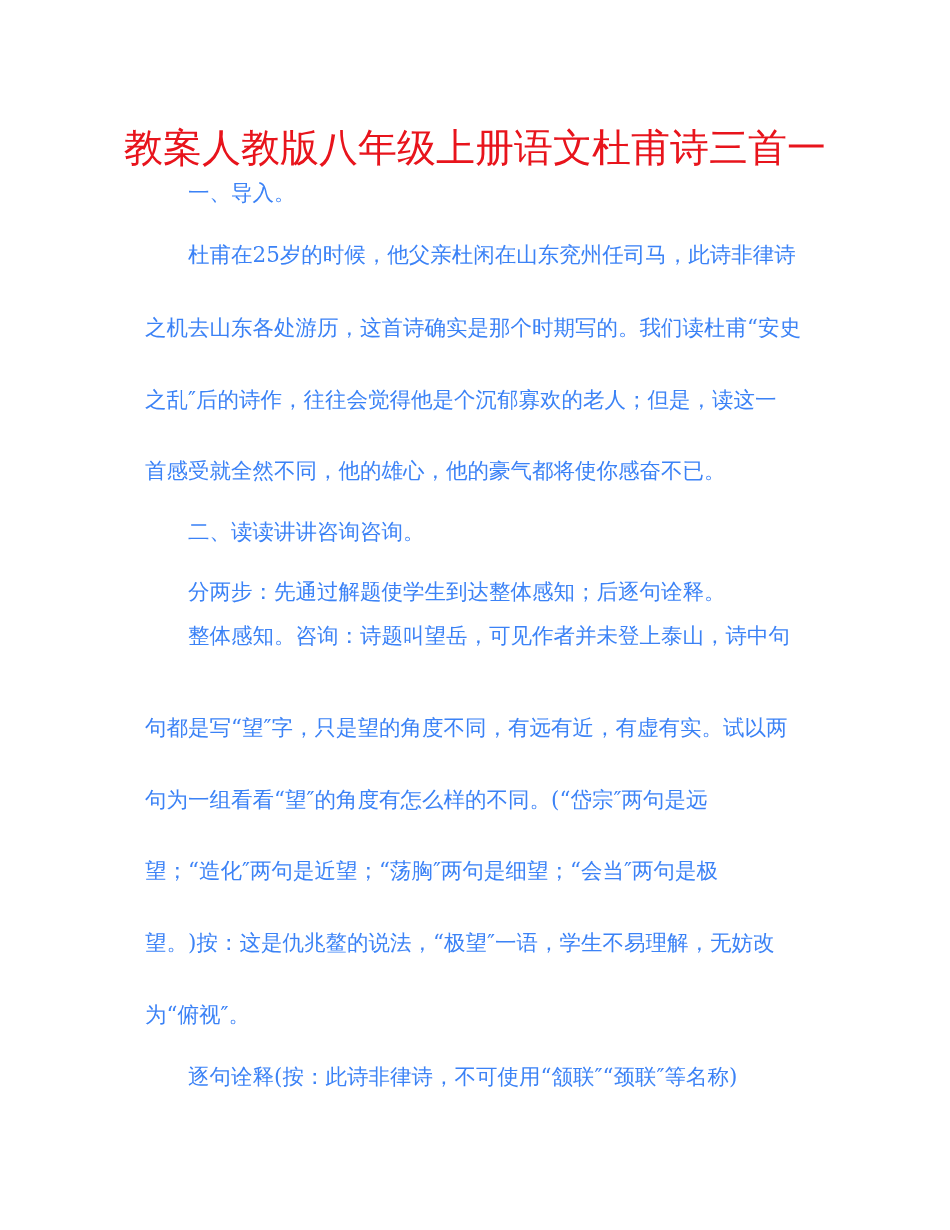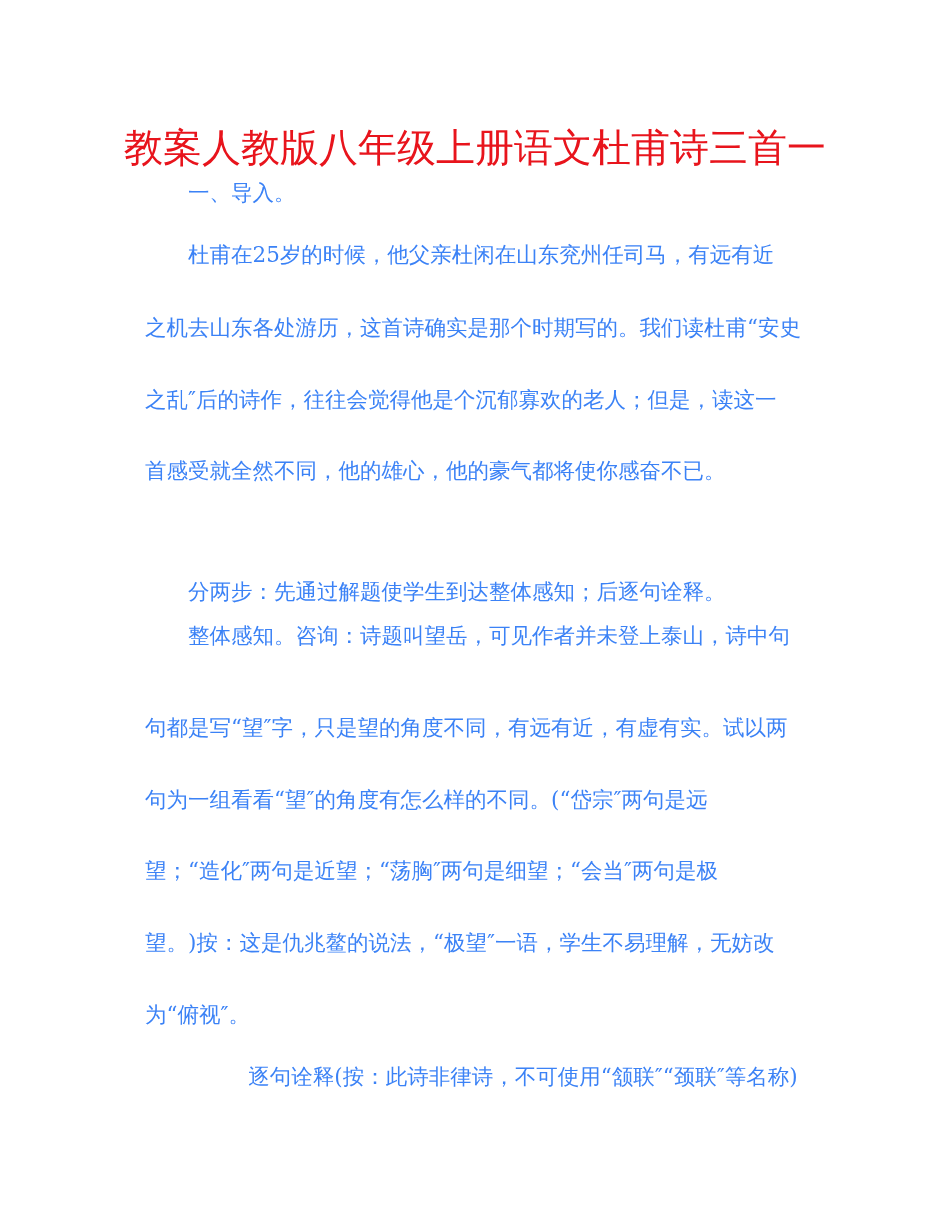--- a/index.html
+++ b/index.html
@@ -46,25 +46,26 @@
     }
     .indent { left: 188px; }
   </style>
 </head>
 <body>
 
 <div class="page">
   <div class="title">教案人教版八年级上册语文杜甫诗三首一</div>
 
   <div class="line indent" style="top:178px;">一、导入。</div>
-  <div class="line indent" style="top:240px;">杜甫在25岁的时候，他父亲杜闲在山东兖州任司马，有远有近</div>
+  <div class="line indent" style="top:240px;">杜甫在25岁的时候，他父亲杜闲在山东兖州任司马，此诗非律诗</div>
   <div class="line" style="top:313px;">之机去山东各处游历，这首诗确实是那个时期写的。我们读杜甫“安史</div>
   <div class="line" style="top:385px;">之乱″后的诗作，往往会觉得他是个沉郁寡欢的老人；但是，读这一</div>
   <div class="line" style="top:456px;">首感受就全然不同，他的雄心，他的豪气都将使你感奋不已。</div>
+  <div class="line indent" style="top:517px;">二、读读讲讲咨询咨询。</div>
   <div class="line indent" style="top:577px;">分两步：先通过解题使学生到达整体感知；后逐句诠释。</div>
   <div class="line indent" style="top:621px;">整体感知。咨询：诗题叫望岳，可见作者并未登上泰山，诗中句</div>
   <div class="line" style="top:713px;">句都是写“望″字，只是望的角度不同，有远有近，有虚有实。试以两</div>
   <div class="line" style="top:785px;">句为一组看看“望″的角度有怎么样的不同。(“岱宗″两句是远</div>
   <div class="line" style="top:856px;">望；“造化″两句是近望；“荡胸″两句是细望；“会当″两句是极</div>
   <div class="line" style="top:928px;">望。)按：这是仇兆鳌的说法，“极望″一语，学生不易理解，无妨改</div>
   <div class="line" style="top:1000px;">为“俯视″。</div>
-  <div class="line indent" style="top:1062px;text-align:center;">逐句诠释(按：此诗非律诗，不可使用“颔联″“颈联″等名称)</div>
+  <div class="line indent" style="top:1062px;">逐句诠释(按：此诗非律诗，不可使用“颔联″“颈联″等名称)</div>
 </div>
 
 </body></html>

